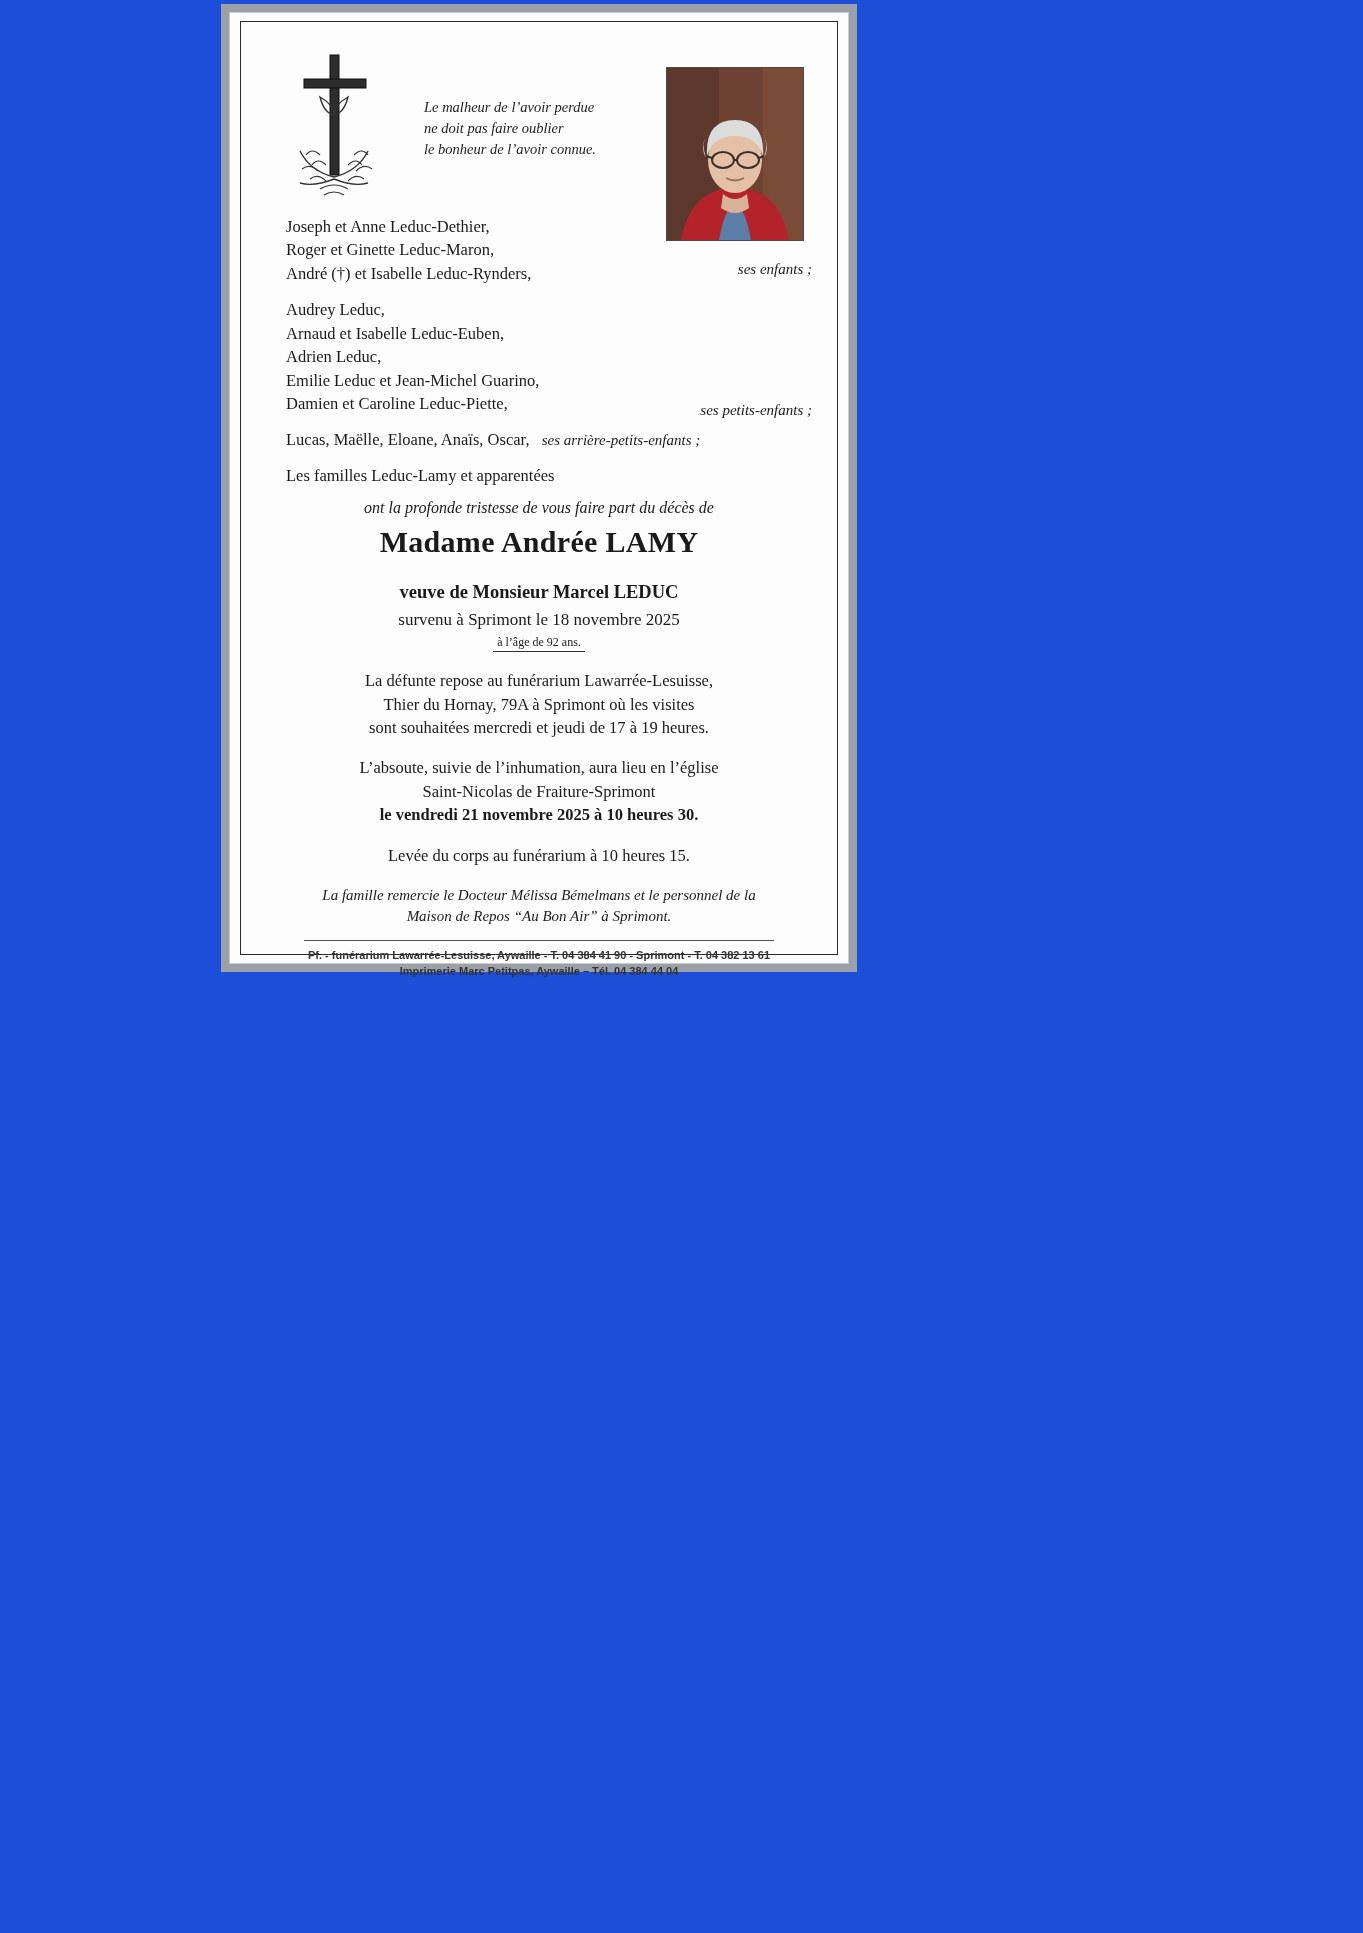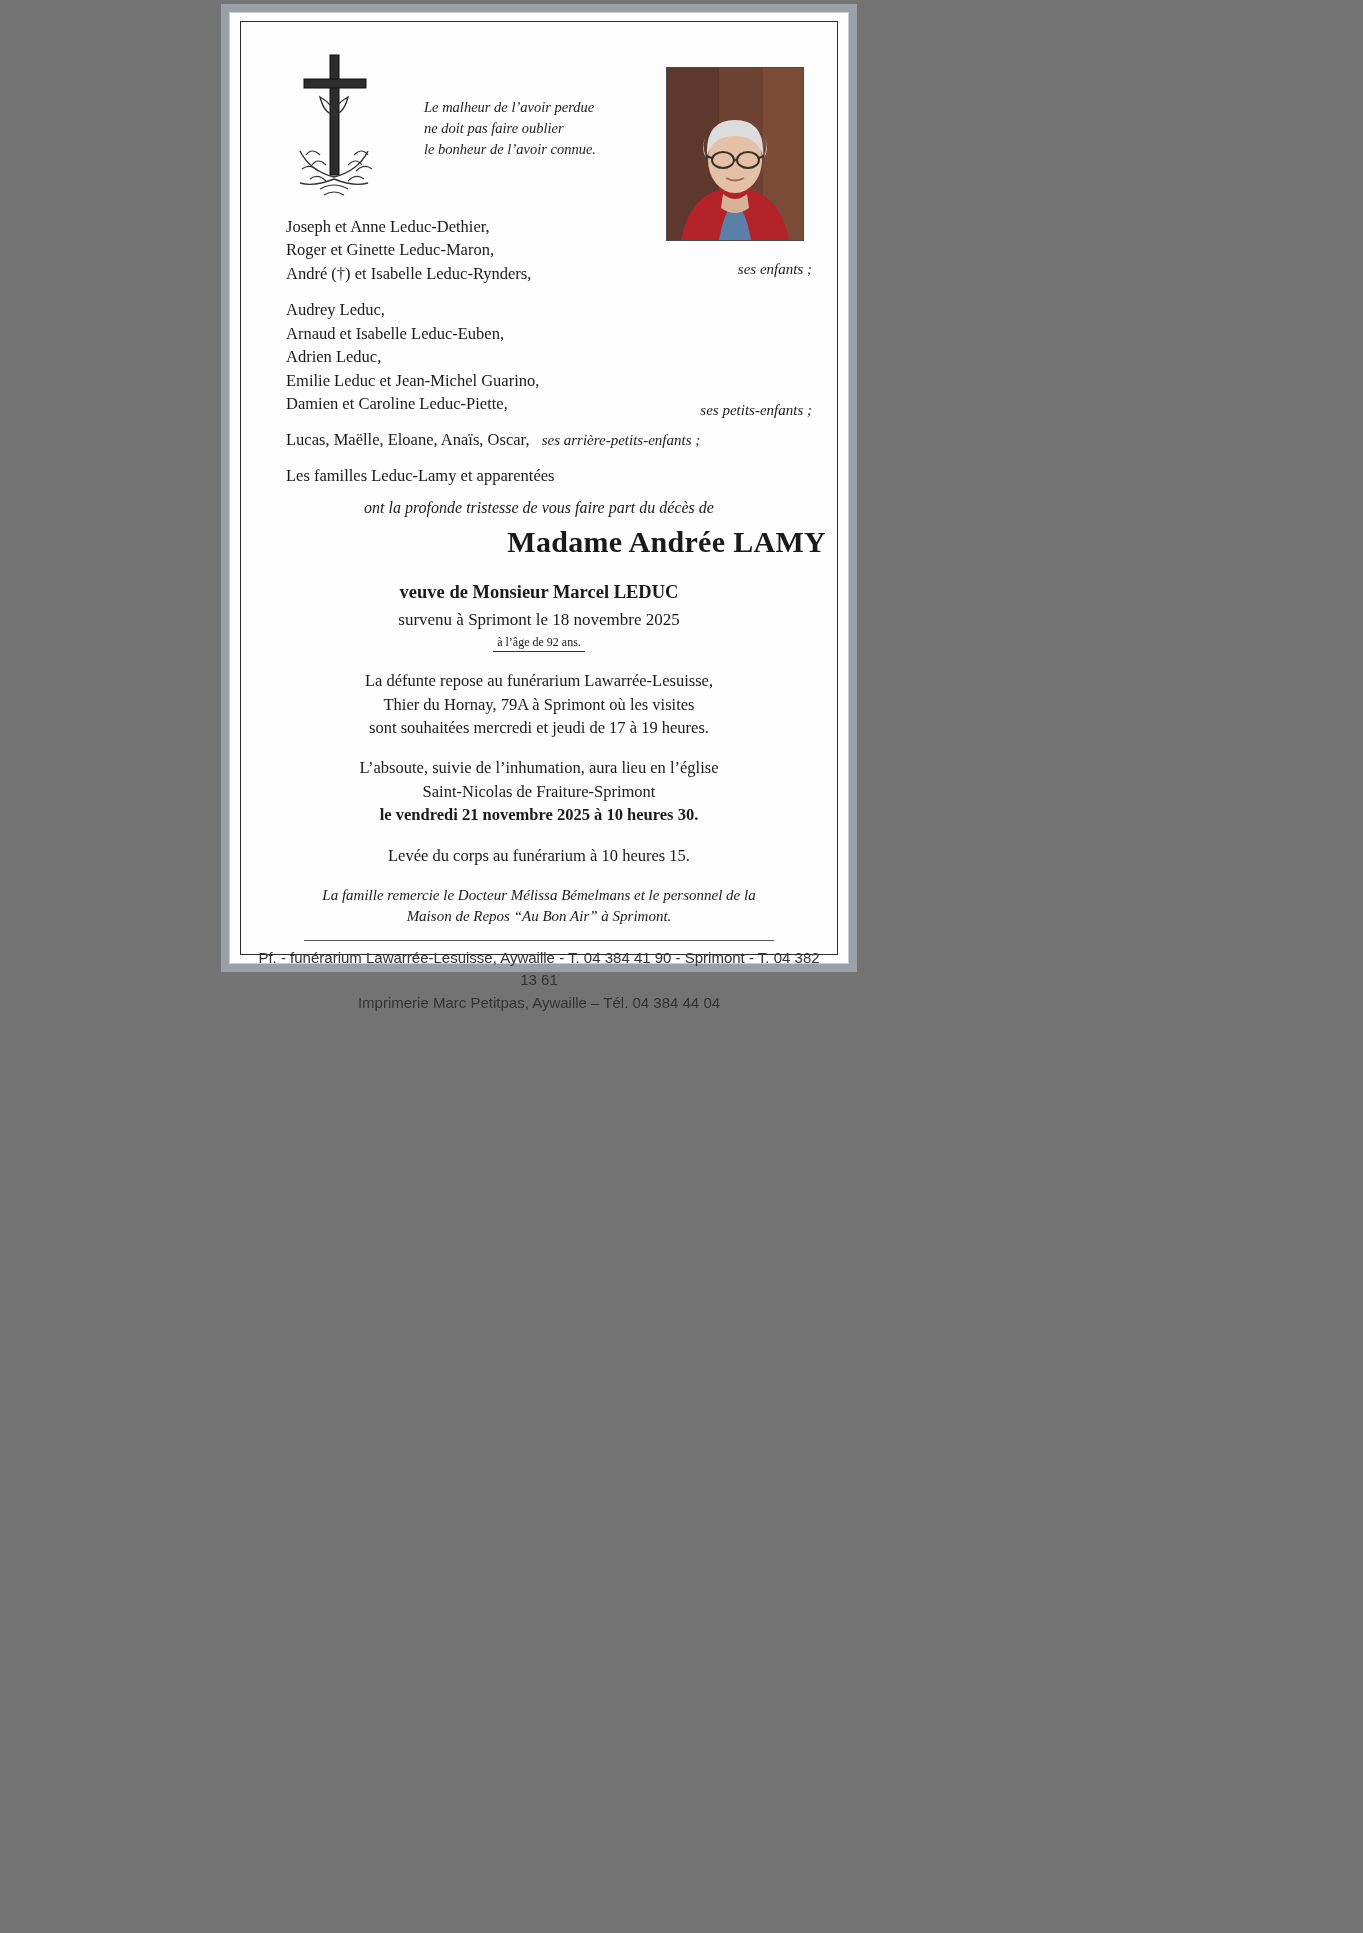--- a/index.html
+++ b/index.html
@@ -12,21 +12,21 @@
     height: 1933px;
     position: relative;
     font-family: "Liberation Serif", serif;
     color: #1a1a1a;
   }
   .page {
     position: absolute;
     left: 0; top: 0;
     width: 1363px;
     height: 1933px;
-    background: #737373;
+    background: #1d4ed8;
   }
   
   .card-outer {
     position: absolute;
     left: 221px;
     top: 4px;
     width: 636px;
     height: 968px;
     background: #9aa0a6;
     box-sizing: border-box;
@@ -122,21 +122,20 @@
     font-style: italic;
     font-size: 16px;
     margin-top: 6px;
     margin-bottom: 8px;
   }
   .deceased-name {
     font-size: 30px;
     font-weight: bold;
     letter-spacing: 0.3px;
     margin-bottom: 2px;
-    text-align: right;
   }
   .deceased-sub {
     font-size: 18.5px;
     font-weight: bold;
     margin-bottom: 6px;
     margin-top: 23px;
   }
   .deceased-line {
     font-size: 17px;
     line-height: 1.35;
@@ -161,24 +160,25 @@
     text-align: center;
   }
   .rule {
     width: 470px;
     height: 1px;
     background: #555;
     margin: 12px auto 6px auto;
   }
   .footer {
     font-family: "Liberation Sans", sans-serif;
-    font-size: 15px;
+    font-size: 11px;
     line-height: 1.5;
     color: #333;
     text-align: center;
+    font-weight: bold;
   }
 </style>
 </head>
 <body>
 
 <div class="page">
   <div class="card-outer">
     <div class="card-inner">
       <div class="card-border"></div>
       <div class="content">

